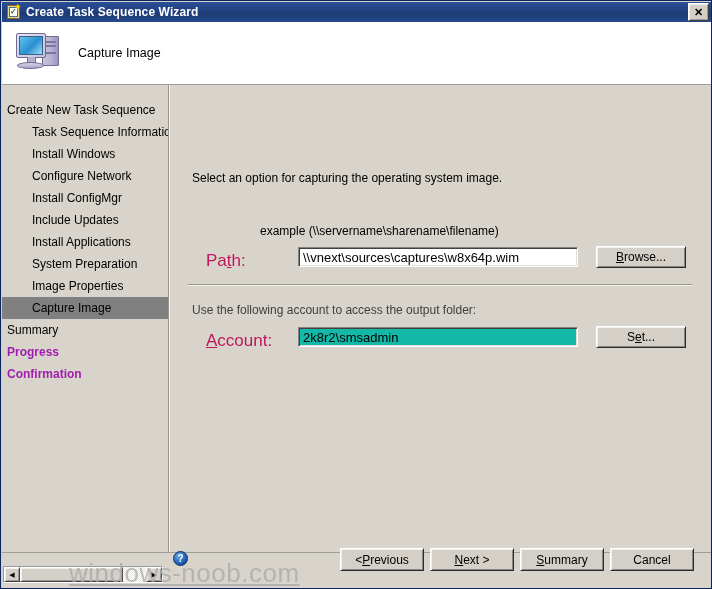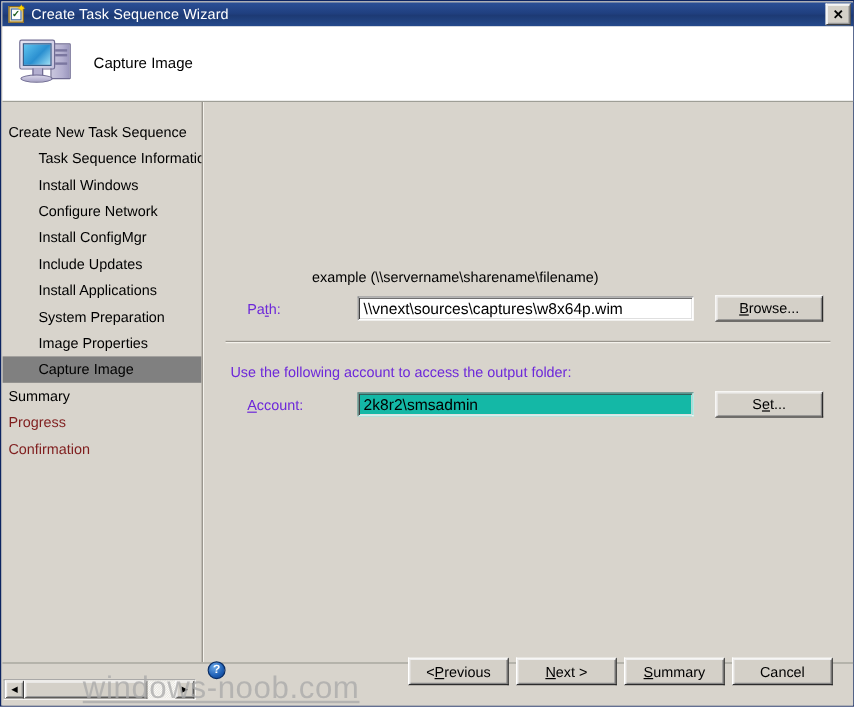--- a/index.html
+++ b/index.html
@@ -68,21 +68,21 @@
     position: absolute;
     left: 8px; top: -1px;
     color: #ffd700;
     font-size: 9px;
     line-height: 9px;
     text-shadow: 0 0 1px #b8860b;
   }
   .title-text {
     color: #ffffff;
     font-size: 12px;
-    font-weight: normal;
+    font-weight: bold;
     letter-spacing: 0.1px;
     white-space: nowrap;
   }
   .title-spacer { flex: 1 1 auto; }
   .close-btn {
     width: 21px; height: 18px;
     background: #d4d0c8;
     border: 1px solid;
     border-color: #ffffff #404040 #404040 #ffffff;
     box-shadow: inset 1px 1px 0 #efefef, inset -1px -1px 0 #9a9a9a;
@@ -196,21 +196,21 @@
     color: #000000;
     white-space: nowrap;
     padding-left: 5px;
     box-sizing: border-box;
   }
   .nav-item.indent { padding-left: 30px; }
   .nav-item.selected {
     background: #808080;
     color: #000000;
   }
-  .nav-item.disabled { color: #7f1d1d; }
+  .nav-item.disabled { color: #a21caf; font-weight: bold; }
 
   
   .nav-scrollbar {
     position: absolute;
     left: 2px; top: 565px;
     width: 160px;
     height: 17px;
     background: #f1efe8;
     border: 1px solid;
     border-color: #9a9a9a #ffffff #ffffff #9a9a9a;
@@ -294,33 +294,33 @@
   .example-text {
     position: absolute;
     left: 45px; top: 139px;
     font-size: 12px;
     color: #000000;
     white-space: nowrap;
     margin-left: 45px;
   }
   .field-label {
     position: absolute;
-    font-size: 12px;
-    color: #6d28d9;
+    font-size: 17px;
+    color: #be185d;
     white-space: nowrap;
     text-align: right;
   }
   .field-label .ul { text-decoration: underline; }
   .label-path  { left: 36px; top: 166px; }
   .label-account { left: 36px; top: 246px; }
   .section-label-2 {
     position: absolute;
     left: 22px; top: 218px;
     font-size: 12px;
-    color: #6d28d9;
+    color: #404040;
     white-space: nowrap;
   }
 
   .textfield {
     position: absolute;
     height: 20px;
     background: #ffffff;
     border: 1px solid;
     border-color: #848484 #ffffff #ffffff #848484;
     box-shadow: inset 1px 1px 0 #404040, inset -1px -1px 0 #dfdfdf;
@@ -468,20 +468,21 @@
       <div class="nav-item indent selected">Capture Image</div>
       <div class="nav-item">Summary</div>
       <div class="nav-item disabled">Progress</div>
       <div class="nav-item disabled">Confirmation</div>
     </div>
   </div>
 
   <div class="v-divider"></div>
 
   <div class="content">
+    <div class="intro-text">Select an option for capturing the operating system image.</div>
     <div class="example-text">example (\\servername\sharename\filename)</div>
 
     <div class="field-label label-path">
       <span>Pa</span><span class="ul">t</span><span>h:</span>
     </div>
     <div class="textfield field-path">\\vnext\sources\captures\w8x64p.wim</div>
     <div class="btn btn-browse">
       <span></span>
         <span class="ul">B</span>
         <span>rowse...</span>

